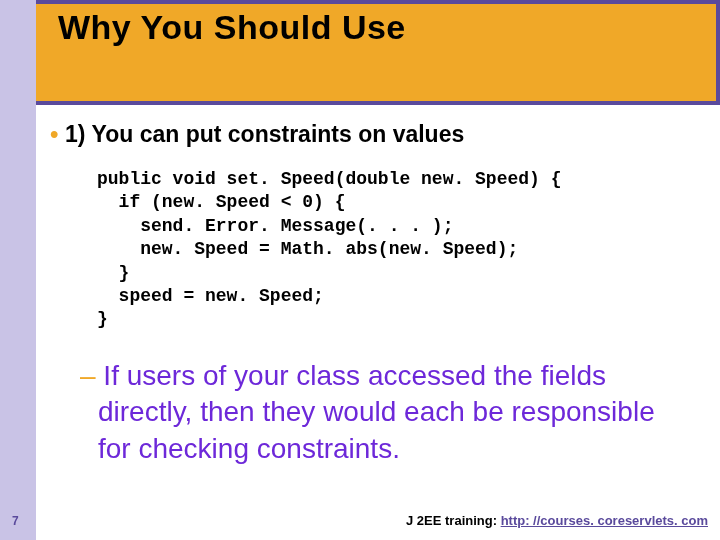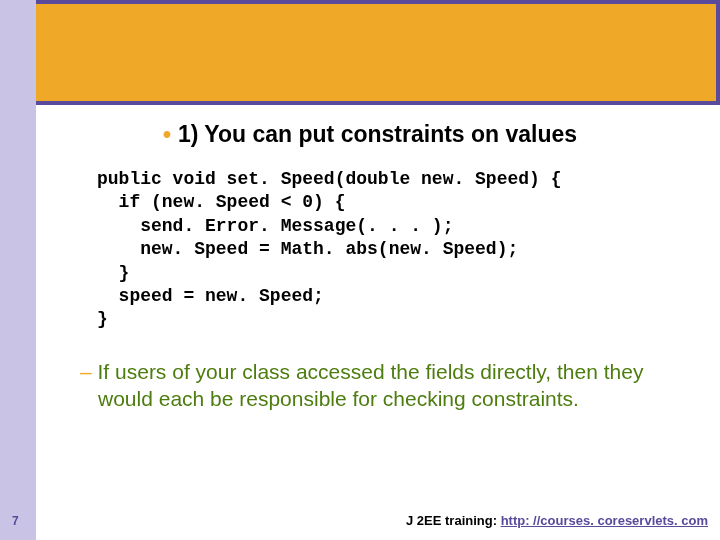--- a/index.html
+++ b/index.html
@@ -45,40 +45,39 @@
     left: 50px;
     top: 120px;
     width: 640px;
     z-index: 3;
   }
   .bullet-1 {
     font-size: 23px;
     font-weight: bold;
     color: #000;
     margin-bottom: 20px;
-    text-align: center;
   }
   .bullet-1::before {
     content: "• ";
     color: #f0a828;
     font-size: 24px;
   }
   .code-block {
     font-family: "Courier New", monospace;
     font-size: 18px;
     font-weight: bold;
     color: #000;
     line-height: 1.3;
     margin-left: 47px;
     margin-bottom: 26px;
     white-space: pre;
   }
   .bullet-2 {
-    font-size: 21px;
-    color: #4d7c0f;
+    font-size: 28px;
+    color: #6d28d9;
     margin-left: 30px;
     line-height: 1.3;
     text-indent: -18px;
     padding-left: 18px;
   }
   .bullet-2::before {
     content: "– ";
     color: #f0a828;
   }
   .page-num {
@@ -105,21 +104,21 @@
     text-align: right;
   }
 </style>
 </head>
 <body>
 
 <div class="gold-bar"></div>
 <div class="left-bar-front"></div>
 
 <div class="title">
-  <br>
+  <span>Why You Should Use</span><br>
 </div>
 
 <div class="content">
   <div class="bullet-1">1) You can put constraints on values</div>
   <div class="code-block">public void set. Speed(double new. Speed) {
   if (new. Speed &lt; 0) {
     send. Error. Message(. . . );
     new. Speed = Math. abs(new. Speed);
   }
   speed = new. Speed;

